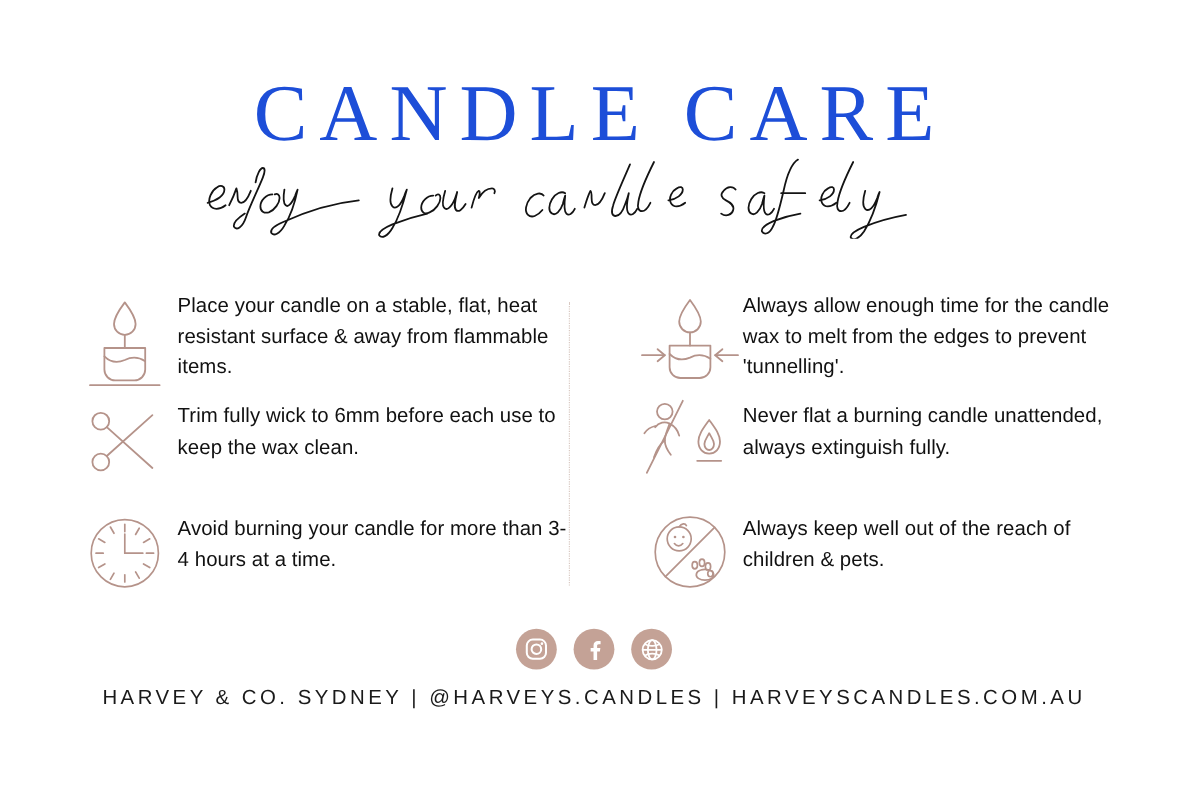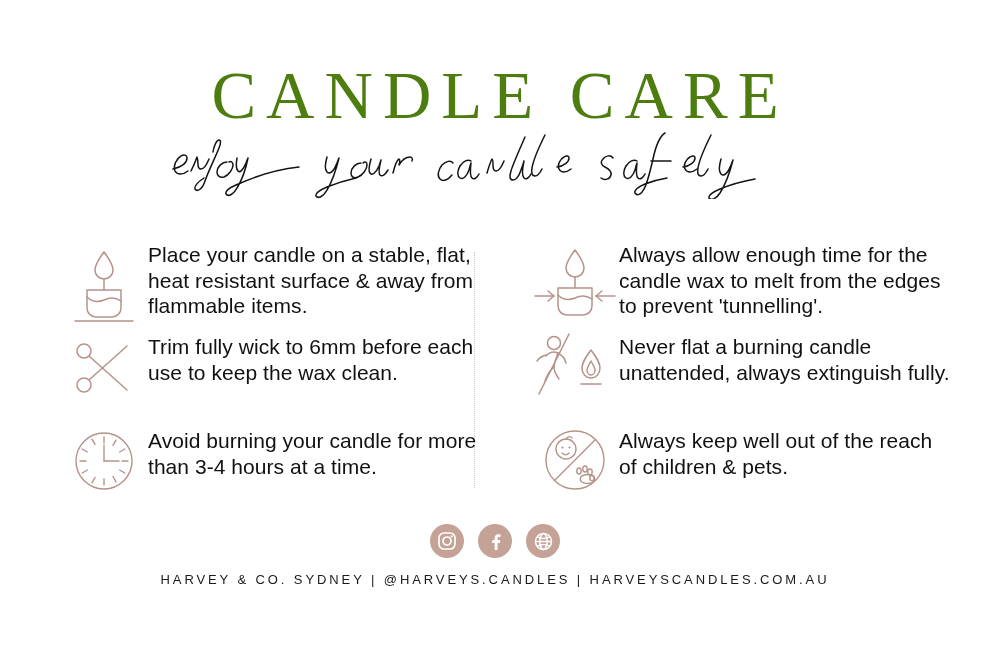--- a/index.html
+++ b/index.html
@@ -24,21 +24,21 @@
   
   .header {
     position: absolute;
     left: 0;
     right: 0;
     top: 62px;
     text-align: center;
   }
   .title {
     font-family: "Liberation Serif", "DejaVu Serif", serif;
-    color: #4d7c0f;
+    color: #1d4ed8;
     font-size: 67px;
     letter-spacing: 10px;
     line-height: 1;
     margin: 0;
     padding-left: 10px;
     font-weight: 400;
     white-space: nowrap;
   }
   .subtitle-wrap {
     margin-top: -4px;
@@ -93,21 +93,21 @@
     justify-content: center;
     align-items: flex-start;
   }
   .tip-icon svg {
     display: block;
     overflow: visible;
   }
   .tip-text {
     flex: 1 1 auto;
     color: #111111;
-    font-size: 21px;
+    font-size: 17px;
     line-height: 25.5px;
     letter-spacing: 0.05px;
     padding-top: 2px;
   }
 
   
   .icon-candle      { margin-top: 4px; }
   .icon-candle-melt { margin-top: 4px; }
   .icon-scissors    { margin-top: 8px; }
   .icon-person-fire { margin-top: 2px; }
@@ -135,21 +135,21 @@
   }
   .social-btn svg { display: block; }
 
   .footer {
     position: absolute;
     left: 0;
     right: 0;
     top: 572px;
     text-align: center;
     color: #1a1a1a;
-    font-size: 13px;
+    font-size: 17px;
     letter-spacing: 2.9px;
     white-space: nowrap;
   }
 </style>
 </head>
 <body>
 
 <div class="card">
 
   <div class="header">

